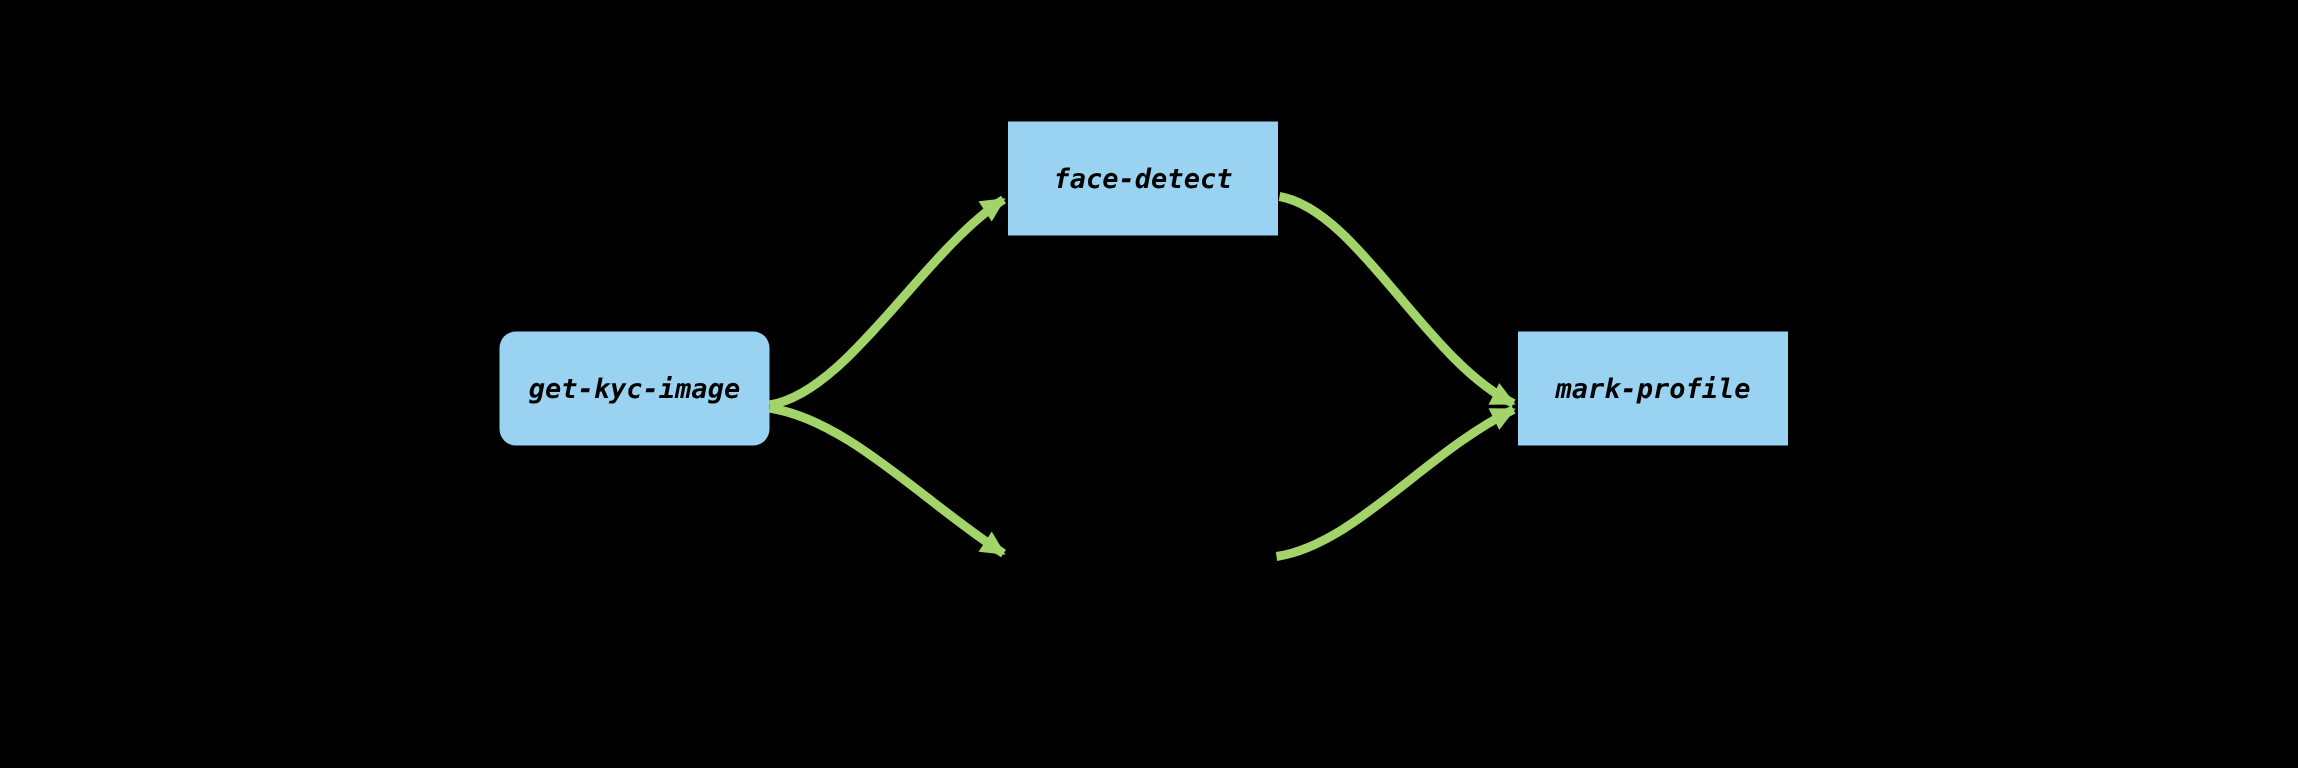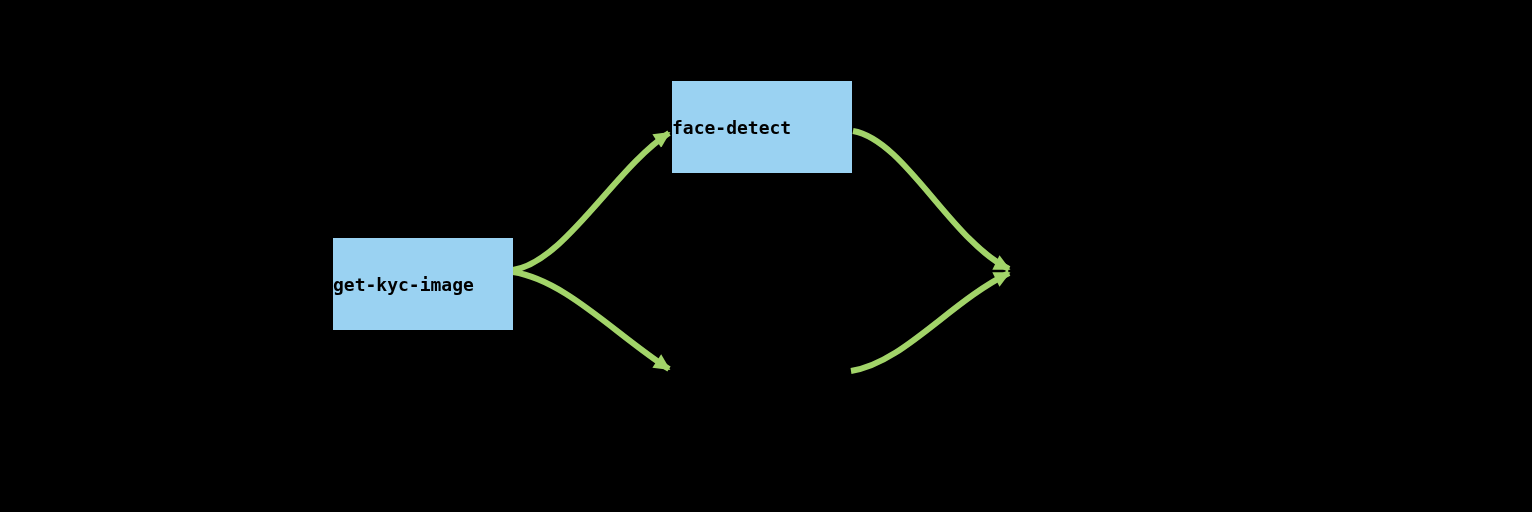--- a/index.html
+++ b/index.html
@@ -27,37 +27,38 @@
     fill: none;
     stroke: var(--edge, #A2D469);
     stroke-width: 6;
   }
   .arrowhead {
     fill: var(--edge, #A2D469);
   }
   .node {
     position: absolute;
     width: 180px;
-    height: 92px;
+    height: 76px;
     background: var(--node-fill, #9AD2F2);
     display: flex;
     align-items: center;
-    justify-content: flex-start;
+    justify-content: center;
     box-sizing: border-box;
     cursor: pointer;
+    font-style: italic;
   }
   .node-label {
     color: var(--node-text, #000000);
     font-family: "DejaVu Sans Mono", monospace;
     font-weight: bold;
     font-size: 18px;
     letter-spacing: 0;
     white-space: nowrap;
   }
-  .node-get-kyc-image { left: 333px; top: 238px; }
+  .node-get-kyc-image { left: 333px; top: 221px; border-radius: 11px; }
   .node-face-detect   { left: 672px; top: 81px;  }
   .node-face-match    { left: 672px; top: 321px; }
   .node-mark-profile  { left: 1012px; top: 221px; }
 </style>
 </head>
 <body>
 
 <div class="canvas">
 
   <svg class="edges-svg" viewBox="0 0 1532 512" xmlns="http://www.w3.org/2000/svg">
@@ -74,14 +75,17 @@
 
   <div class="node node-get-kyc-image">
     <span class="node-label">get-kyc-image</span>
   </div>
 
   <div class="node node-face-detect">
     <span class="node-label">face-detect</span>
   </div>
 
 
+  <div class="node node-mark-profile">
+    <span class="node-label">mark-profile</span>
+  </div>
 
 </div>
 
 </body></html>

